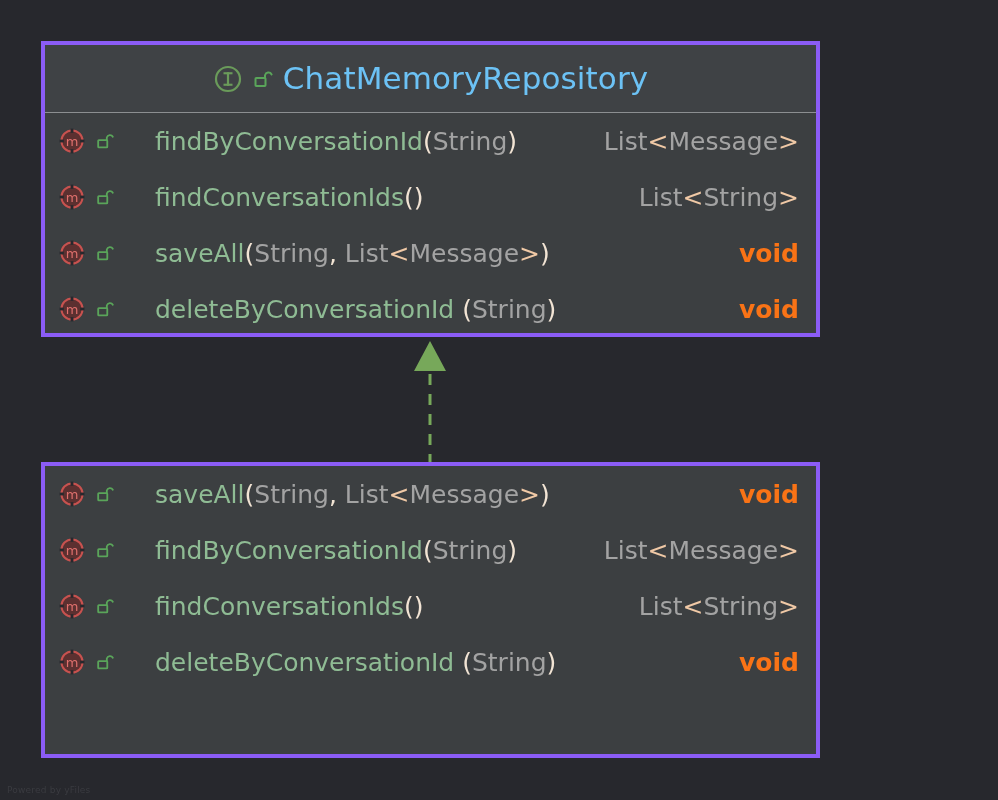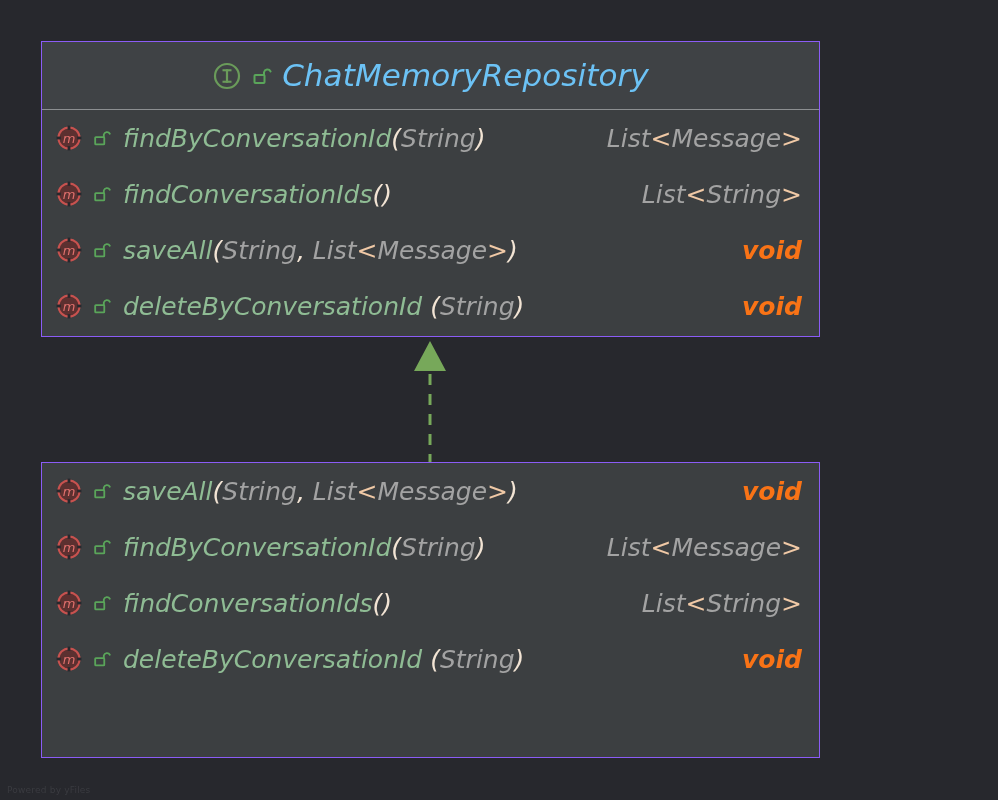--- a/index.html
+++ b/index.html
@@ -19,23 +19,22 @@
   .canvas {
     position: absolute;
     inset: 0;
     background: #27282d;
   }
 
   
   .uml-node {
     position: absolute;
     background: #3c3f41;
-    border: 1px solid #8b5cf6;
+    border: 4px solid #8b5cf6;
     box-sizing: border-box;
-    font-style: italic;
   }
 
   .node-header {
     display: flex;
     align-items: center;
     justify-content: center;
     height: 68px;
     border-bottom: 1px solid #8c8f91;
     box-sizing: border-box;
     background: #3f4245;
@@ -73,20 +72,21 @@
     margin-right: 11px;
   }
 
   .sig {
     flex: 0 1 auto;
     font-size: 25px;
     line-height: 1;
     display: flex;
     align-items: center;
     white-space: nowrap;
+    margin-left: 29px;
   }
 
   .spacer { flex: 1 1 auto; min-width: 10px; }
 
   .ret {
     flex: 0 0 auto;
     font-size: 25px;
     line-height: 1;
     display: flex;
     align-items: baseline;

